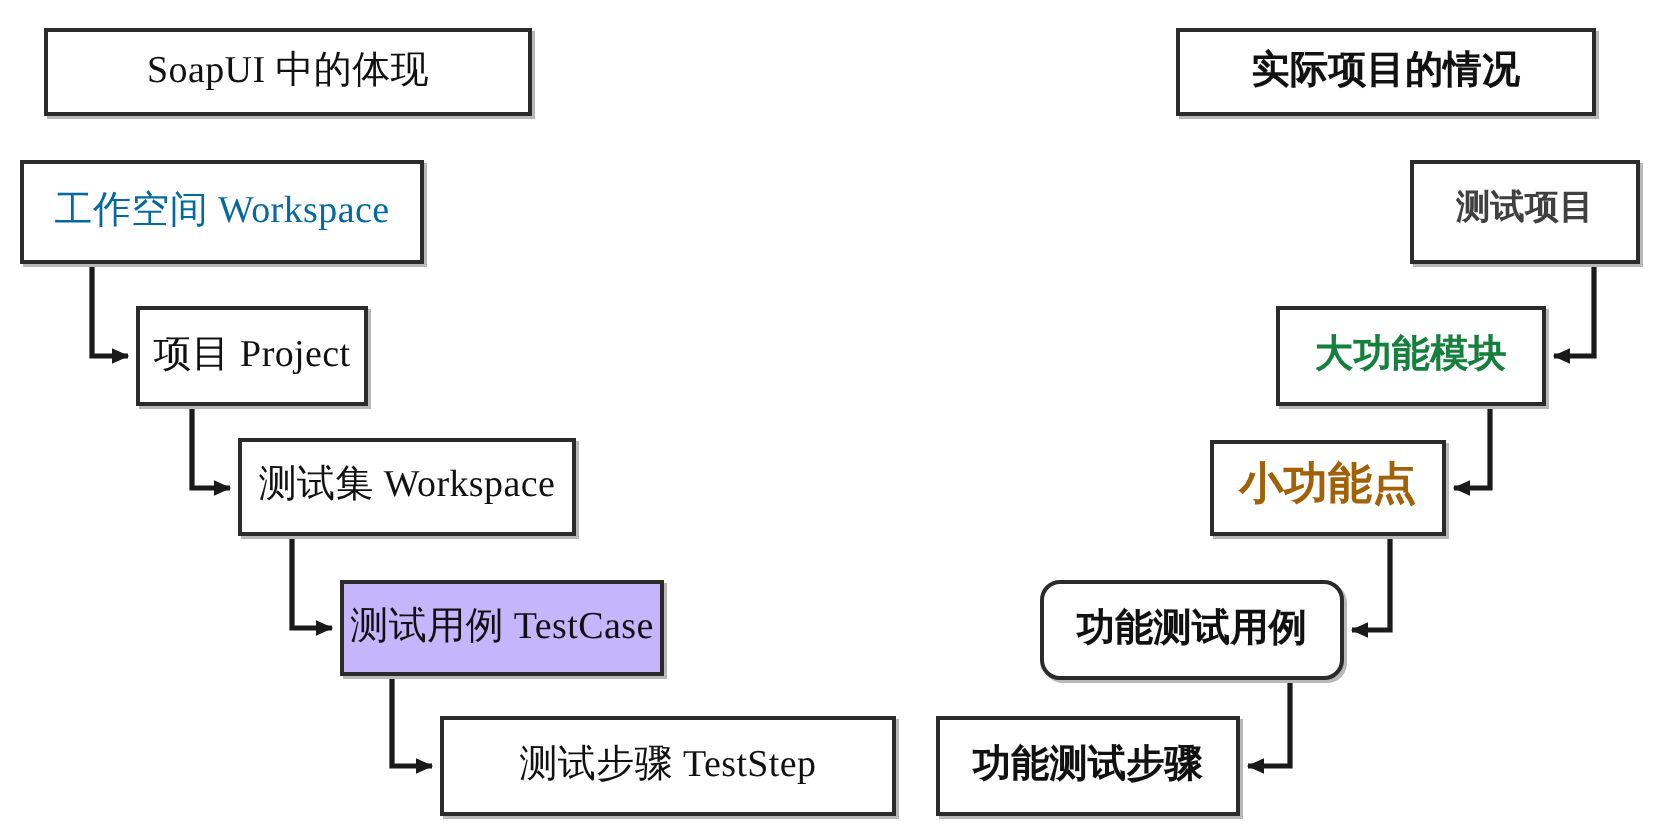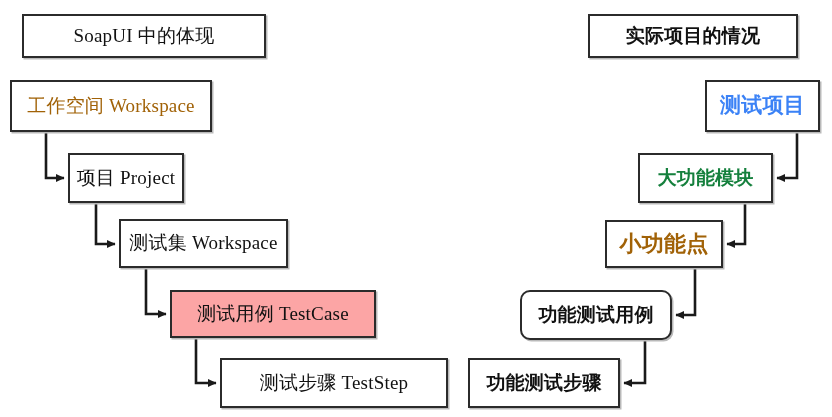--- a/index.html
+++ b/index.html
@@ -45,21 +45,21 @@
   }
   .node-label {
     display: inline-block;
     padding: 0 4px;
   }
   .serif-label {
     font-family: "Liberation Serif", "DejaVu Serif", serif;
     text-align: center;
   }
   .sans-label {
-    font-family: Liberation Serif, serif;
+    font-family: Liberation Mono, monospace;
     font-weight: 600;
   }
 </style>
 </head>
 <body>
 
 <div id="diagram-canvas">
 
   <svg class="diagram-svg" viewBox="0 0 832 417" xmlns="http://www.w3.org/2000/svg">
     <defs>
@@ -80,39 +80,39 @@
         <polyline points="695,268 695,315 676,315" fill="none" stroke="#1a1a1a" stroke-width="2.6" stroke-linejoin="miter" stroke-linecap="butt" marker-end="url(#arrow-left)"></polyline>
         <polyline points="645,340 645,383 624,383" fill="none" stroke="#1a1a1a" stroke-width="2.6" stroke-linejoin="miter" stroke-linecap="butt" marker-end="url(#arrow-left)"></polyline>
       </g>
   </svg>
 
   <div id="node-layer">
       <div class="node-box" style="left: 22px; top: 14px; width: 244px; height: 44px; border-color: rgb(43, 43, 43); background: rgb(255, 255, 255); box-shadow: rgb(185, 185, 185) 1.5px 1.5px 0px 0px;">
         <span class="node-label serif-label" style="font-size: 19px; color: rgb(17, 17, 17);">SoapUI 中的体现</span>
       </div>
       <div class="node-box" style="left: 10px; top: 80px; width: 202px; height: 52px; border-color: rgb(43, 43, 43); background: rgb(255, 255, 255); box-shadow: rgb(185, 185, 185) 1.5px 1.5px 0px 0px;">
-        <span class="node-label serif-label" style="font-size: 19px; color: #a16207;">工作空间 Workspace</span>
+        <span class="node-label serif-label" style="font-size: 19px; color: #0369a1;">工作空间 Workspace</span>
       </div>
       <div class="node-box" style="left: 68px; top: 153px; width: 116px; height: 50px; border-color: rgb(43, 43, 43); background: rgb(255, 255, 255); box-shadow: rgb(185, 185, 185) 1.5px 1.5px 0px 0px;">
         <span class="node-label serif-label" style="font-size: 19px; color: rgb(17, 17, 17);">项目 Project</span>
       </div>
       <div class="node-box" style="left: 119px; top: 219px; width: 169px; height: 49px; border-color: rgb(43, 43, 43); background: rgb(255, 255, 255); box-shadow: rgb(185, 185, 185) 1.5px 1.5px 0px 0px;">
         <span class="node-label serif-label" style="font-size: 19px; color: rgb(17, 17, 17);">测试集 Workspace</span>
       </div>
-      <div class="node-box" style="left: 170px; top: 290px; width: 206px; height: 48px; border-color: rgb(43, 43, 43); background: #fca5a5; box-shadow: rgb(185, 185, 185) 1.5px 1.5px 0px 0px;">
+      <div class="node-box" style="left: 170px; top: 290px; width: 162px; height: 48px; border-color: rgb(43, 43, 43); background: #c4b5fd; box-shadow: rgb(185, 185, 185) 1.5px 1.5px 0px 0px;">
         <span class="node-label serif-label" style="font-size: 19px; color: rgb(17, 17, 17);">测试用例 TestCase</span>
       </div>
       <div class="node-box" style="left: 220px; top: 358px; width: 228px; height: 50px; border-color: rgb(43, 43, 43); background: rgb(255, 255, 255); box-shadow: rgb(185, 185, 185) 1.5px 1.5px 0px 0px;">
         <span class="node-label serif-label" style="font-size: 19px; color: rgb(17, 17, 17);">测试步骤 TestStep</span>
       </div>
       <div class="node-box" style="left: 588px; top: 14px; width: 210px; height: 44px; border-color: rgb(43, 43, 43); background: rgb(255, 255, 255); box-shadow: rgb(185, 185, 185) 1.5px 1.5px 0px 0px;">
         <span class="node-label sans-label" style="font-size: 19px; color: rgb(17, 17, 17);">实际项目的情况</span>
       </div>
       <div class="node-box" style="left: 705px; top: 80px; width: 115px; height: 52px; border-color: rgb(43, 43, 43); background: rgb(255, 255, 255); box-shadow: rgb(185, 185, 185) 1.5px 1.5px 0px 0px;">
-        <span class="node-label sans-label" style="font-size: 21px; color: #3b82f6;">测试项目</span>
+        <span class="node-label sans-label" style="font-size: 17px; color: #404040;">测试项目</span>
       </div>
       <div class="node-box" style="left: 638px; top: 153px; width: 135px; height: 50px; border-color: rgb(43, 43, 43); background: rgb(255, 255, 255); box-shadow: rgb(185, 185, 185) 1.5px 1.5px 0px 0px;">
         <span class="node-label sans-label" style="font-size: 19px; color: #15803d;">大功能模块</span>
       </div>
       <div class="node-box" style="left: 605px; top: 220px; width: 118px; height: 48px; border-color: rgb(43, 43, 43); background: rgb(255, 255, 255); box-shadow: rgb(185, 185, 185) 1.5px 1.5px 0px 0px;">
         <span class="node-label sans-label" style="font-size: 22px; color: #a16207;">小功能点</span>
       </div>
       <div class="node-box" style="left: 520px; top: 290px; width: 152px; height: 50px; border-color: rgb(43, 43, 43); background: rgb(255, 255, 255); box-shadow: rgb(185, 185, 185) 1.5px 1.5px 0px 0px; border-radius: 10px;">
         <span class="node-label sans-label" style="font-size: 19px; color: rgb(17, 17, 17);">功能测试用例</span>
       </div>

